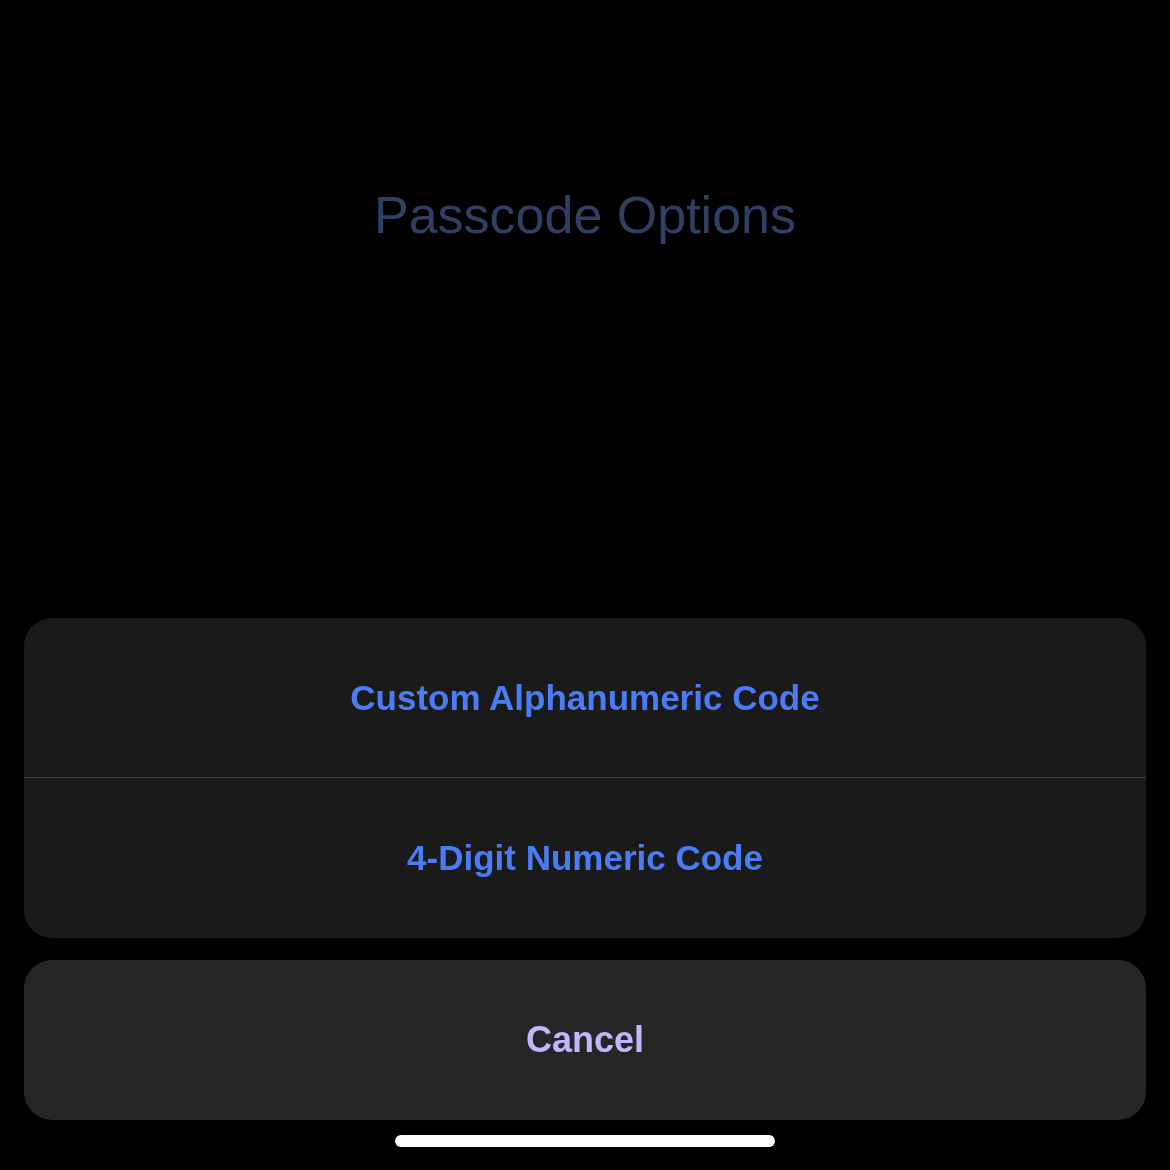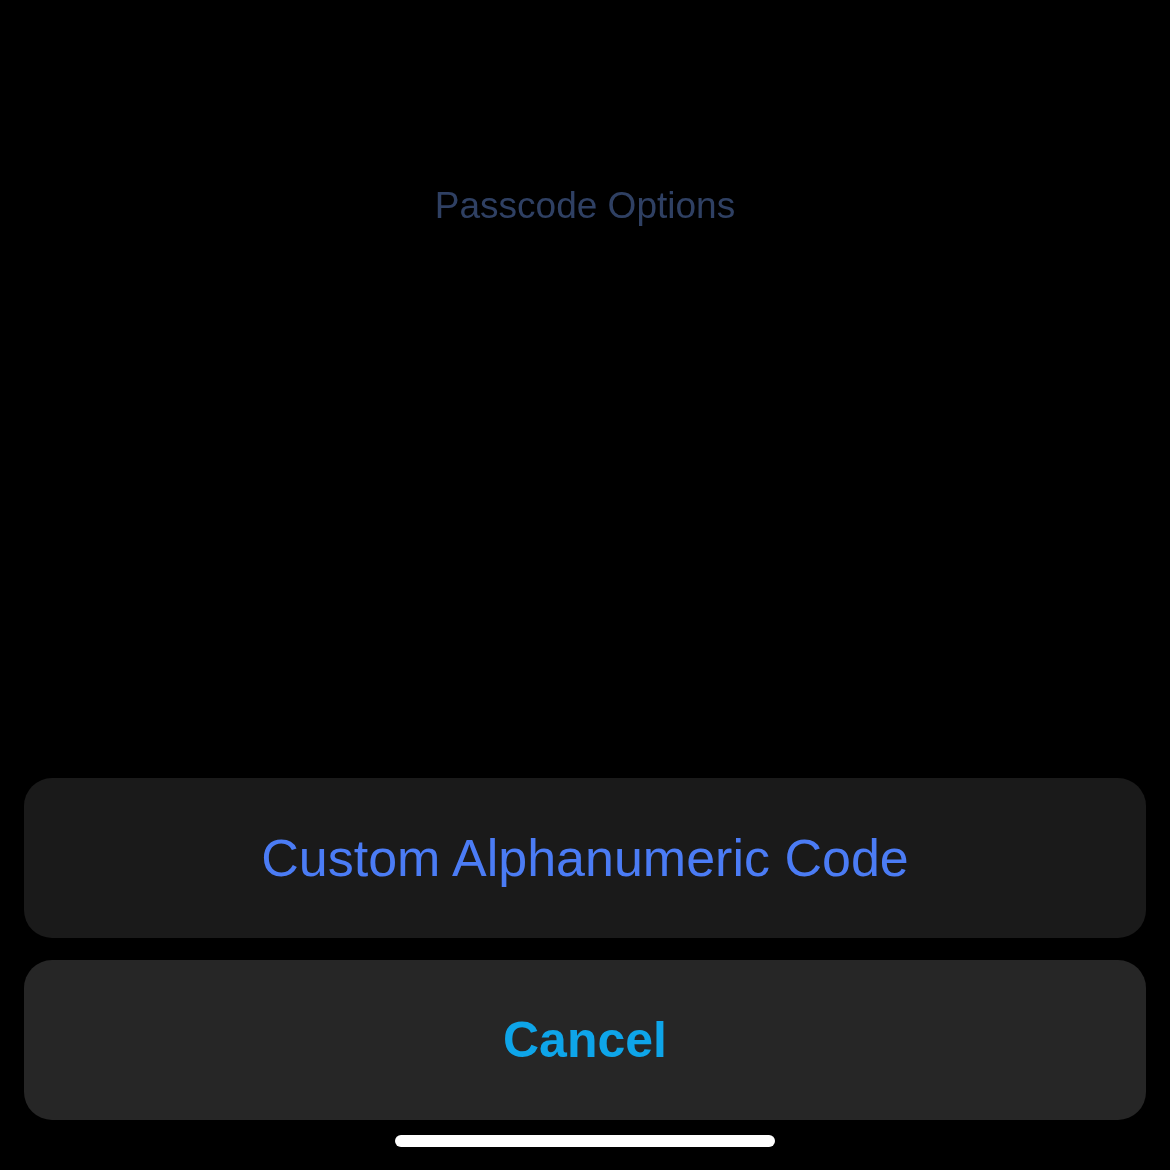--- a/index.html
+++ b/index.html
@@ -17,21 +17,21 @@
       overflow: hidden;
     }
     
     .background-title {
       position: absolute;
       top: 185px;
       left: 0;
       right: 0;
       text-align: center;
       color: #2f4063;
-      font-size: 37px;
+      font-size: 52px;
       font-weight: 400;
     }
     
     .action-sheet-container {
       position: absolute;
       bottom: 0;
       left: 0;
       right: 0;
       padding: 0 24px 50px 24px;
     }
@@ -43,22 +43,22 @@
       margin-bottom: 22px;
     }
     
     .option-item {
       width: 100%;
       height: 160px;
       display: flex;
       align-items: center;
       justify-content: center;
       color: #4b7cf5;
-      font-size: 52px;
-      font-weight: 400;
+      font-size: 35px;
+      font-weight: 700;
       background: transparent;
       border: none;
       cursor: pointer;
       position: relative;
     }
     
     .option-item:not(:last-child)::after {
       content: "";
       position: absolute;
       bottom: 0;
@@ -69,22 +69,22 @@
     }
     
     .cancel-button {
       width: 100%;
       height: 160px;
       background-color: #262626;
       border-radius: 28px;
       display: flex;
       align-items: center;
       justify-content: center;
-      color: #0ea5e9;
-      font-size: 50px;
+      color: #c4b5fd;
+      font-size: 36px;
       font-weight: 600;
       border: none;
       cursor: pointer;
     }
     
     .home-indicator {
       position: absolute;
       bottom: 23px;
       left: 50%;
       transform: translateX(-50%);
@@ -95,17 +95,18 @@
     }
   </style>
 </head>
 <body>
 
 <div class="background-title">Passcode Options</div>
 
 <div class="action-sheet-container">
   <div class="options-group">
     <button class="option-item">Custom Alphanumeric Code</button>
+    <button class="option-item">4-Digit Numeric Code</button>
   </div>
   <button class="cancel-button">Cancel</button>
 </div>
 
 <div class="home-indicator"></div>
 
 </body></html>

